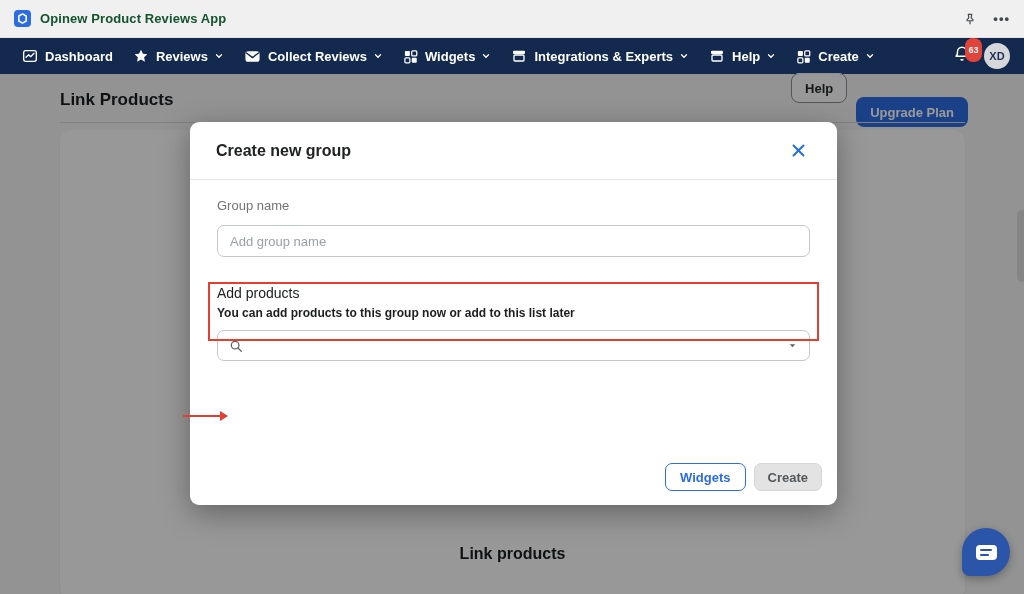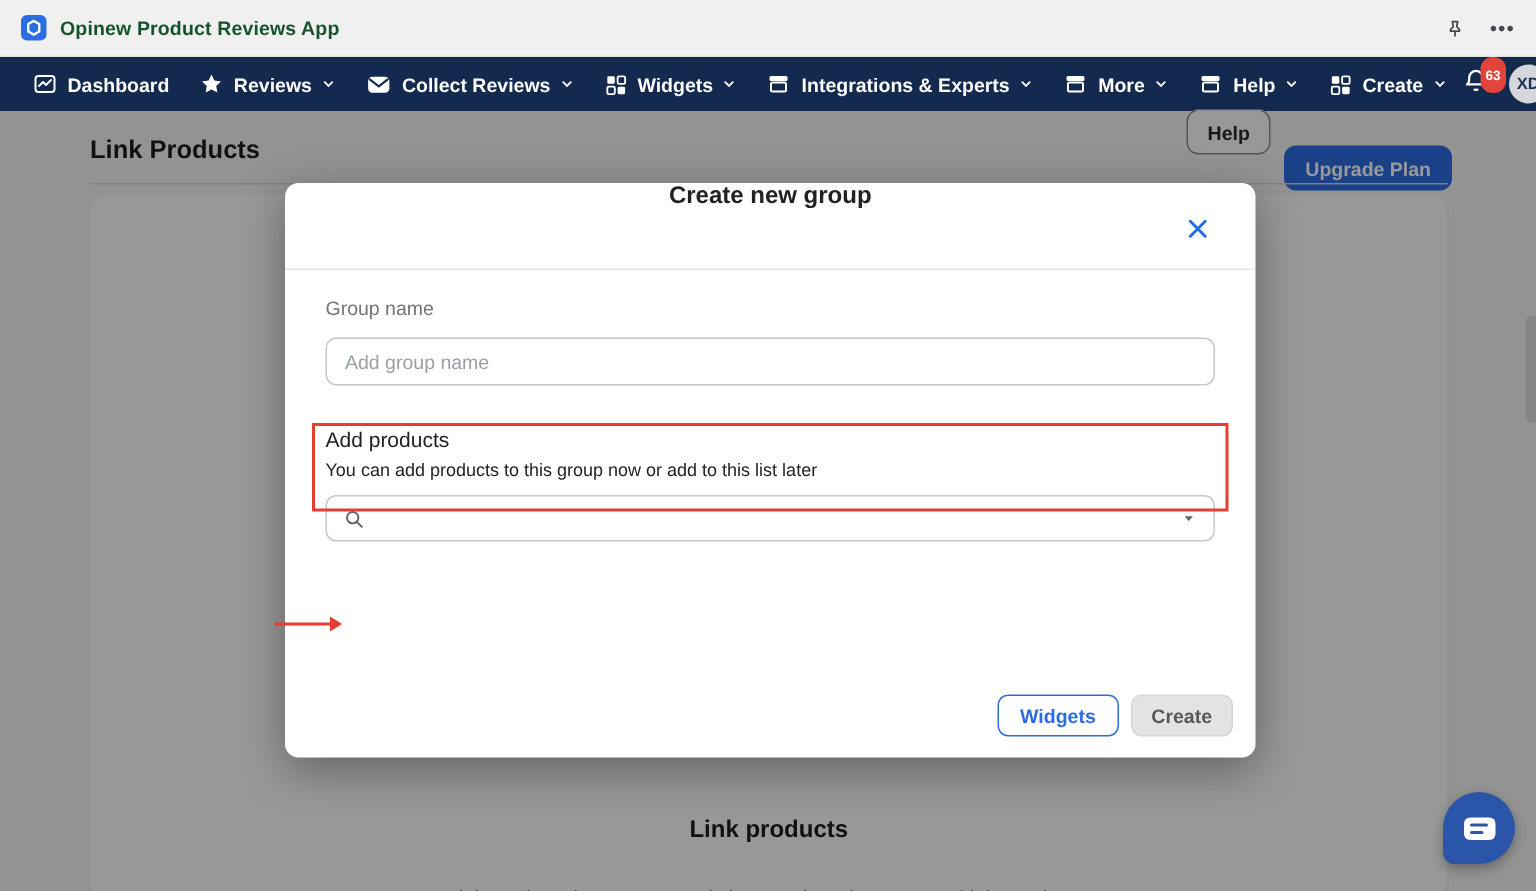--- a/index.html
+++ b/index.html
@@ -74,41 +74,41 @@
   }
 
   
   .overlay { position:absolute; top:74px; left:0; width:1024px; height:520px; background:rgba(0,0,0,.40); }
 
   
   .modal {
     position:absolute; top:122px; left:190px; width:647px; height:383px;
     background:#fff; border-radius:9px; box-shadow:0 8px 30px rgba(0,0,0,.35);
   }
-  .modal-header { height:58px; display:flex; align-items:center; padding:0 26px; border-bottom:1px solid #e4e5e7;flex-direction:column; }
+  .modal-header { height:58px; display:flex; align-items:center; padding:0 26px; border-bottom:1px solid #e4e5e7; }
   .modal-title { font-size:16px; font-weight:700; color:#202223; }
   .modal-close { margin-left:auto; cursor:pointer; display:flex; padding:4px; }
   .modal-body { padding:18px 27px 0 27px; position:relative; }
   .field-label { font-size:13px; color:#737373; margin-bottom:12px; }
   .group-input {
     width:593px; height:32px; border:1px solid #c4c7cb; border-radius:7px; padding:0 12px;
     font-size:13px; color:#14532d; font-family:inherit; background:#fff; outline:none; display:block;
   }
   .group-input::placeholder { color:#9aa0a6; }
   .annotation-rect {
     position:absolute; left:18px; top:102px; width:611px; height:59px;
     border:2px solid #e53e30; pointer-events:none;
   }
   .annotation-arrow { position:absolute; left:-27px; top:131px; width:38px; height:2px; background:#e53e30; pointer-events:none; }
   .annotation-arrow::after {
     content:""; position:absolute; right:-7px; top:-4px;
     border-left:8px solid #e53e30; border-top:5px solid transparent; border-bottom:5px solid transparent;
   }
   .add-products-label { margin-top:28px; font-size:14px; color:#202223; }
-  .add-products-hint { margin-top:5px; font-size:12px; font-weight:400; color:#1c1e20; }
+  .add-products-hint { margin-top:5px; font-size:12px; font-weight:700; color:#1c1e20; }
   .product-select {
     margin-top:10px; width:593px; height:31px; border:1px solid #c4c7cb; border-radius:7px;
     display:flex; align-items:center; padding:0 11px; background:#fff; cursor:text;
   }
   .product-select input {
     border:none; outline:none; flex:1; font-size:13px; font-family:inherit; margin-left:8px; background:transparent;
   }
   .select-caret { margin-left:auto; display:flex; cursor:pointer; }
   .modal-footer { position:absolute; right:15px; bottom:14px; display:flex; gap:8px; }
   .btn-cancel {
@@ -211,32 +211,20 @@
         <rect x="4.5" y="10.5" width="15" height="9" rx="1.5" fill="none" stroke="#fff" stroke-width="2"></rect>
       </svg>
     <span class="label">Integrations &amp; Experts</span>
     <span class="caret">
         <svg width="10" height="10" viewBox="0 0 24 24" fill="none" stroke="#fff" stroke-width="3" stroke-linecap="round">
           <path d="M6 9l6 6 6-6"></path>
         </svg>
       </span>
   </div>
 
-  <div class="nav-item">
-    <svg width="16" height="16" viewBox="0 0 24 24">
-        <rect x="3" y="4" width="18" height="5" rx="1.5" fill="#fff"></rect>
-        <rect x="4.5" y="10.5" width="15" height="9" rx="1.5" fill="none" stroke="#fff" stroke-width="2"></rect>
-      </svg>
-    <span class="label">More</span>
-    <span class="caret">
-        <svg width="10" height="10" viewBox="0 0 24 24" fill="none" stroke="#fff" stroke-width="3" stroke-linecap="round">
-          <path d="M6 9l6 6 6-6"></path>
-        </svg>
-      </span>
-  </div>
 
   <div class="nav-item">
     <svg width="16" height="16" viewBox="0 0 24 24">
         <rect x="3" y="4" width="18" height="5" rx="1.5" fill="#fff"></rect>
         <rect x="4.5" y="10.5" width="15" height="9" rx="1.5" fill="none" stroke="#fff" stroke-width="2"></rect>
       </svg>
     <span class="label">Help</span>
     <span class="caret">
         <svg width="10" height="10" viewBox="0 0 24 24" fill="none" stroke="#fff" stroke-width="3" stroke-linecap="round">
           <path d="M6 9l6 6 6-6"></path>

